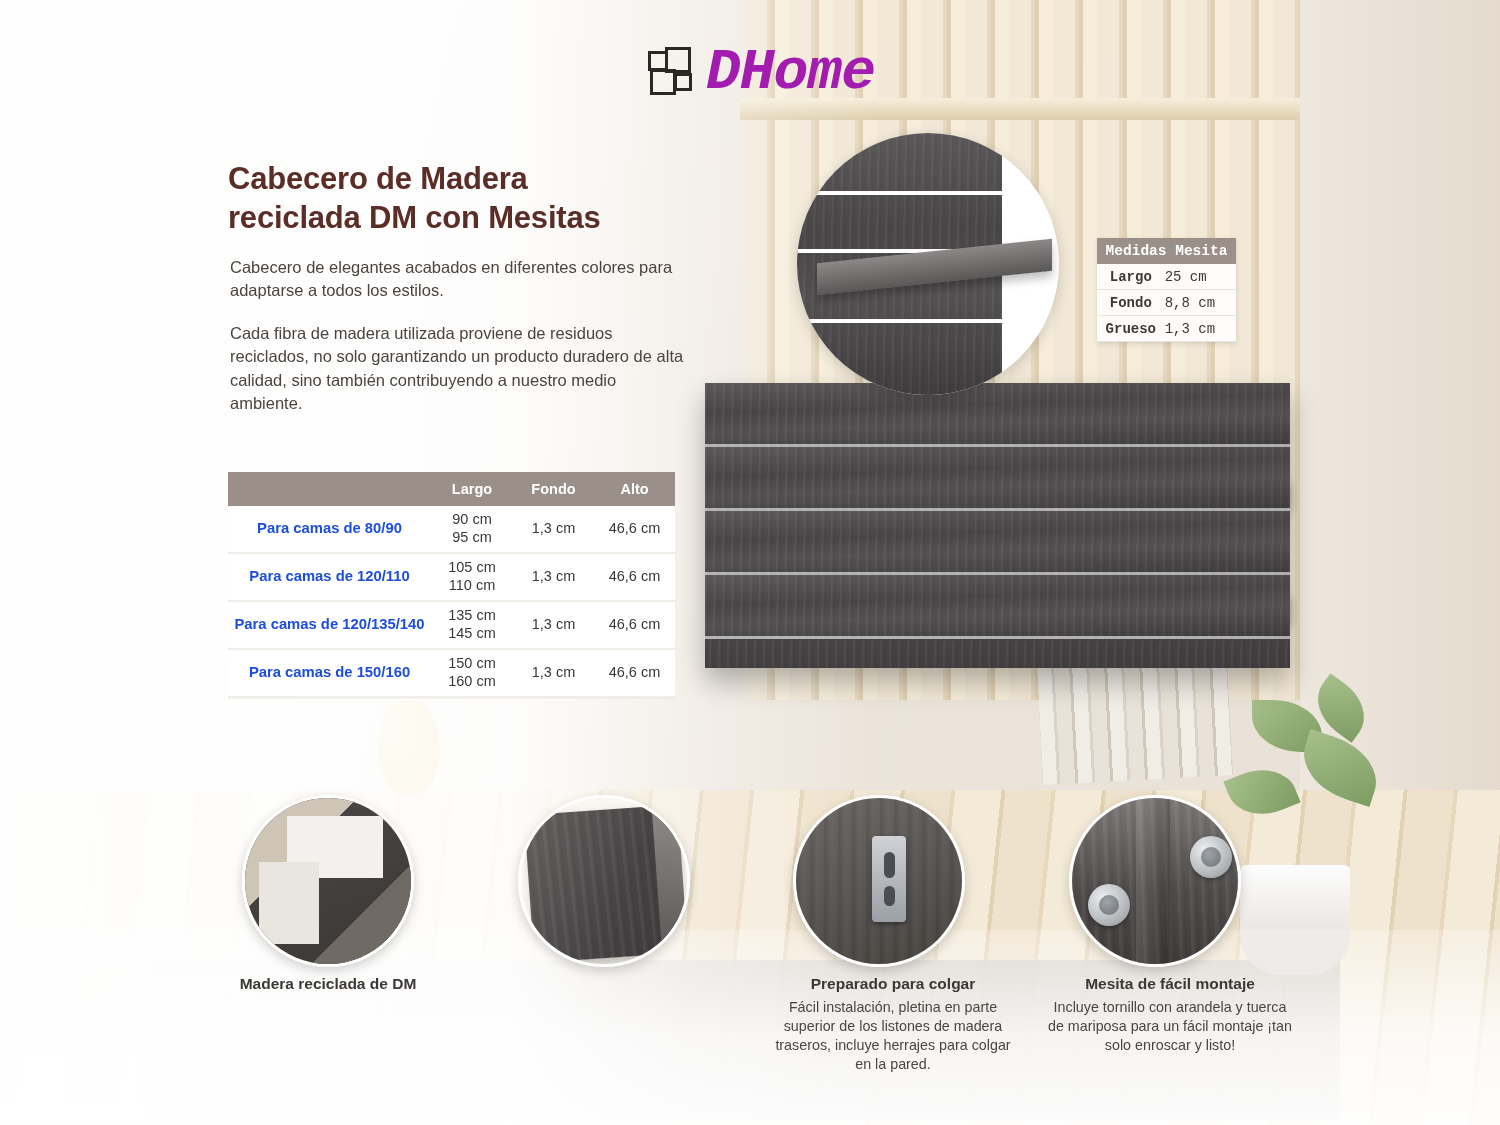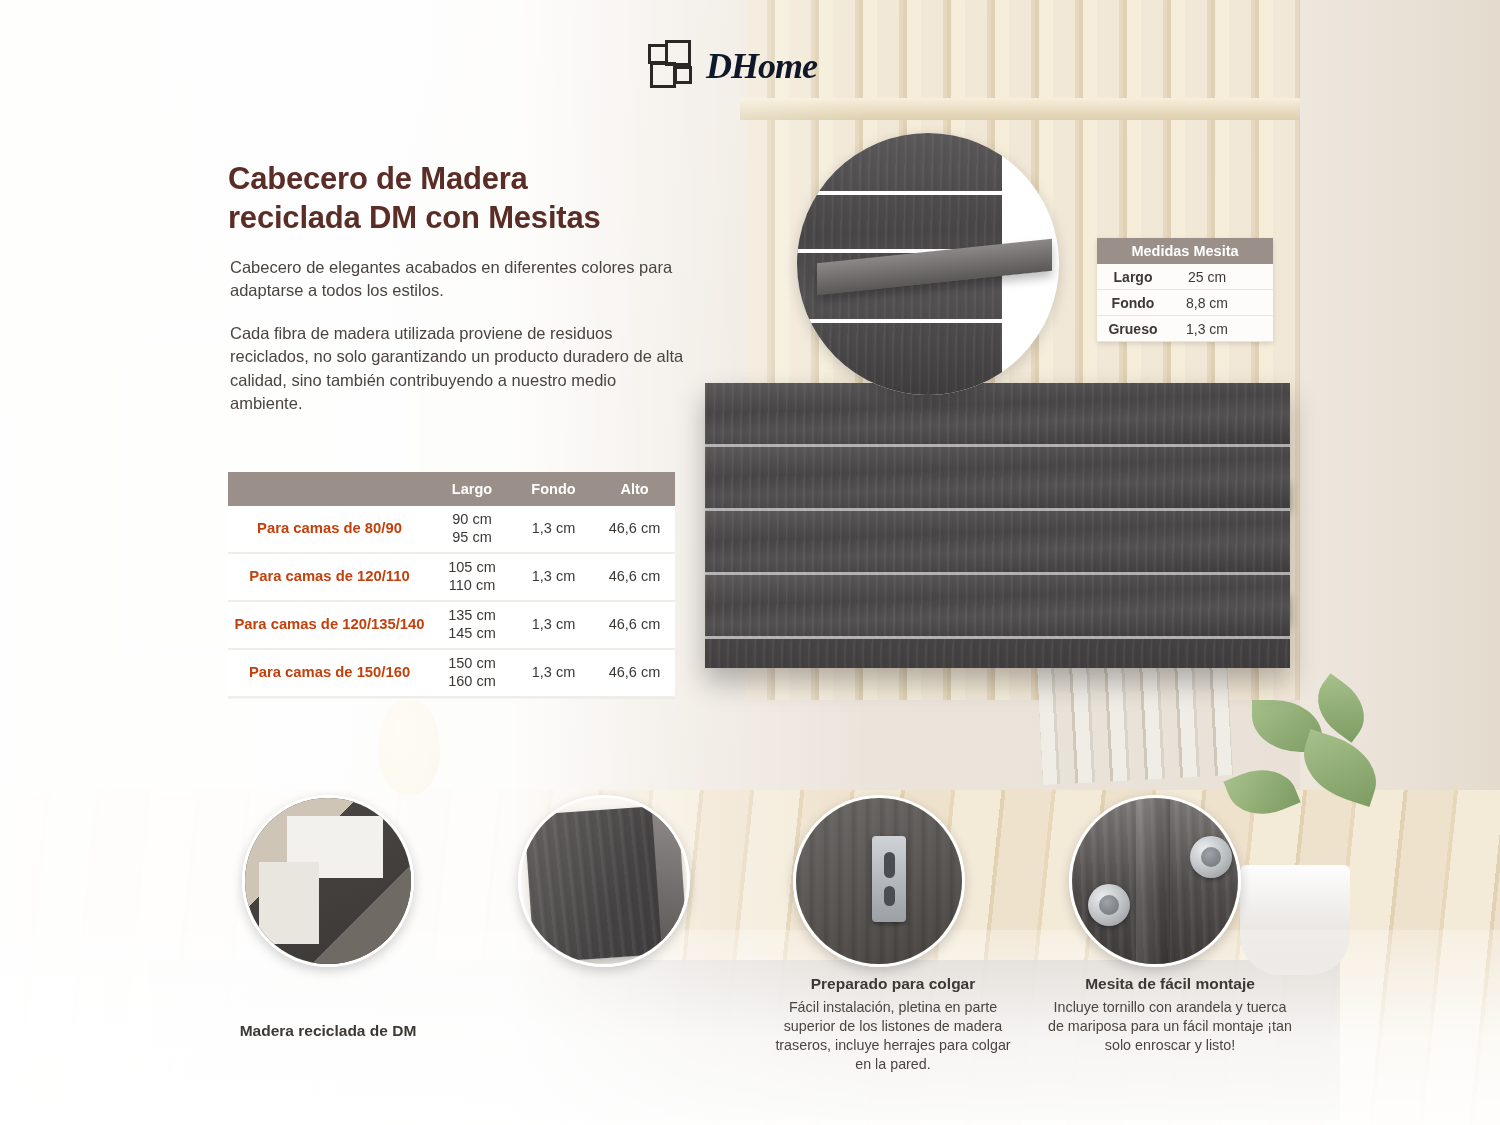--- a/index.html
+++ b/index.html
@@ -94,22 +94,22 @@
   }
   .logo-mark { position: relative; width: 48px; height: 52px; }
   .logo-mark i {
     position: absolute; border: 3.5px solid #2a2724; display: block;
   }
   .lm1 { left: 0px;  top: 4px;  width: 20px; height: 20px; }
   .lm2 { left: 17px; top: 0px;  width: 26px; height: 26px; }
   .lm3 { left: 2px;  top: 22px; width: 26px; height: 26px; }
   .lm4 { left: 26px; top: 26px; width: 18px; height: 18px; }
   .logo-text {
-    font-family: Liberation Serif, serif;
-    font-size: 36px; font-weight: 700; color: #0f172a;
+    font-family: Liberation Mono, monospace;
+    font-size: 58px; font-weight: 700; color: #a21caf;
     font-style: italic; letter-spacing: -1px;
   }
 
   
   .title {
     position: absolute; left: 228px; top: 160px; width: 520px;
     font-size: 31px; line-height: 1.25; font-weight: 700; color: #5a2d26;
     letter-spacing: -0.2px;
   }
   .para1 {
@@ -131,44 +131,45 @@
   }
   .tm-head .sp { width: 203px; }
   .tm-head .c { width: 81px; display: flex; align-items: center; justify-content: center; }
   .tm-head .c.largo { width: 82px; }
   .tm-row {
     display: flex; align-items: center; height: 48px;
     background: #ffffff; border-bottom: 2px solid #f0ece7;
     box-shadow: 0 1px 0 rgba(0,0,0,.03);
   }
   .tm-row .label {
-    width: 203px; text-align: center; font-size: 14.8px; font-weight: 700; color: #c2410c;
+    width: 203px; text-align: center; font-size: 14.8px; font-weight: 700; color: #1d4ed8;
     line-height: 1.2; padding: 0 6px;
   }
   .tm-row .v {
     width: 81px; text-align: center; font-size: 14.5px; color: #3c3835; line-height: 1.22;
   }
   .tm-row .v.largo { width: 82px; }
 
   
   .table-mesita {
-    position: absolute; left: 1097px; top: 238px; width: 176px;
+    position: absolute; left: 1097px; top: 238px; width: 139px;
     box-shadow: 0 2px 5px rgba(0,0,0,.12);
+    font-family: Liberation Mono, monospace;
   }
   .mes-head {
     background: #9b8f89; color: #fff; font-size: 14.5px; font-weight: 700;
     height: 26px; display: flex; align-items: center; justify-content: center;
   }
   .mes-row {
     display: flex; height: 26px; align-items: center;
     background: #fdfcfb; border-bottom: 1.5px solid #e9e4de;
     font-size: 14px; color: #3c3835;
   }
   .mes-row .k { width: 72px; text-align: center; font-weight: 700; }
-  .mes-row .v { width: 76px; text-align: center; }
+  .mes-row .v { width: 76px; }
 
   
   .wood {
     background:
       repeating-linear-gradient(91deg, rgba(255,255,255,.045) 0px, rgba(255,255,255,.045) 1px, rgba(0,0,0,.05) 3px, rgba(0,0,0,.0) 9px),
       linear-gradient(178deg, #5e5b5c 0%, #4a4749 38%, #565355 62%, #403d3f 100%);
   }
   .headboard {
     position: absolute; left: 705px; top: 383px; width: 585px; height: 285px;
     box-shadow: 0 14px 26px rgba(0,0,0,.28);
@@ -278,21 +279,21 @@
   }
   .fc4-bar {
     position: absolute; left: 64px; top: 0; width: 34px; height: 172px;
     background: linear-gradient(90deg, rgba(255,255,255,.13), rgba(0,0,0,.18));
   }
 
   
   .feat-cap {
     position: absolute; width: 250px; text-align: center;
   }
-  .fcap1 { left: 203px; top: 975px; margin-top: 47px; }
+  .fcap1 { left: 203px; top: 975px; }
   .fcap2 { left: 493px; top: 975px; }
   .fcap3 { left: 768px; top: 975px; }
   .fcap4 { left: 1045px; top: 975px; }
   .feat-title {
     font-size: 15.5px; font-weight: 700; color: #3c3835; margin-bottom: 5px;
   }
   .feat-body {
     font-size: 14.3px; line-height: 1.34; color: #4b4540;
   }
 </style>

